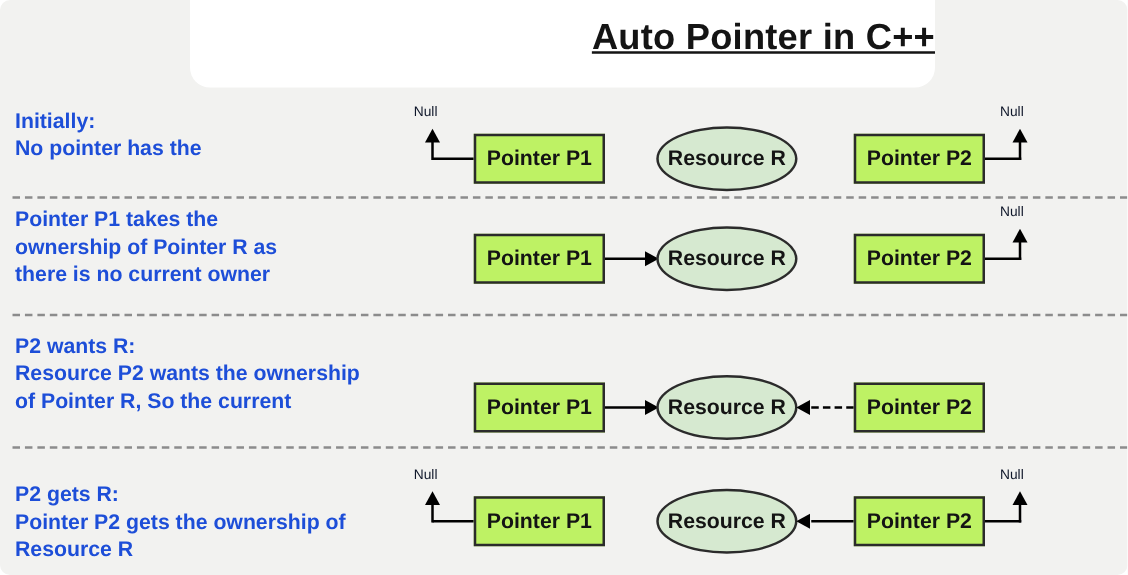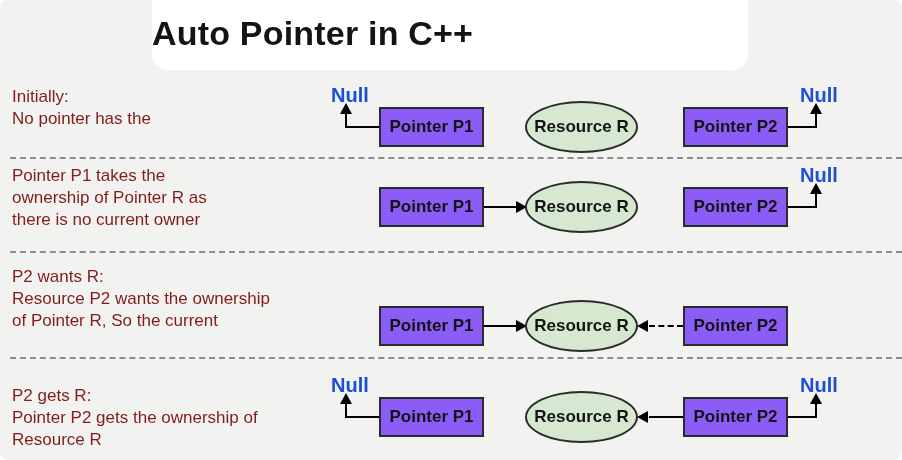--- a/index.html
+++ b/index.html
@@ -1,41 +1,41 @@
 <!DOCTYPE html>
 <html><head>
 <meta charset="utf-8">
 <style>
   html,body { margin:0; padding:0; background:#ffffff; font-family:"Liberation Sans", sans-serif; }
   .canvas { position:relative; width:902px; height:460px; background:#f2f2f0; border-radius:8px; overflow:hidden; }
 
   .title-card { position:absolute; left:152px; top:-16px; width:596px; height:86px;
                 background:#ffffff; border-radius:16px; }
-  .title-text { position:absolute; left:0; right:0; top:30px; text-align:left;
-                font-size:34px; font-weight:700; color:#141414; letter-spacing:0.2px; }
+  .title-text { position:absolute; left:0; right:0; top:30px; text-align:right;
+                font-size:29px; font-weight:700; color:#141414; letter-spacing:0.2px;text-decoration:underline; }
 
-  .desc { position:absolute; left:12px; font-size:17px; font-weight:400; color:#7f1d1d; line-height:22px; }
+  .desc { position:absolute; left:12px; font-size:17px; font-weight:700; color:#1d4ed8; line-height:22px; }
 
   .node-box { position:absolute; width:105px; height:40px; box-sizing:border-box;
-              background:#8b5cf6; border:2px solid #2b2b2b;
+              background:#bef264; border:2px solid #2b2b2b;
               display:flex; align-items:center; justify-content:center;
               font-size:17px; font-weight:700; color:#141414; white-space:nowrap; }
   .node-ellipse { position:absolute; width:113px; height:52px; box-sizing:border-box;
               background:#d6e9d0; border:2px solid #2b2b2b; border-radius:50%;
               display:flex; align-items:center; justify-content:center;
               font-size:17px; font-weight:700; color:#141414; white-space:nowrap; }
 
   .hl  { position:absolute; height:2.5px; background:#000; }
   .vl  { position:absolute; width:2.5px; background:#000; }
   .dhl { position:absolute; height:0; border-top:2.5px dashed #000; }
   .ah-up    { position:absolute; width:0; height:0; border-left:6px solid transparent; border-right:6px solid transparent; border-bottom:11px solid #000; }
   .ah-right { position:absolute; width:0; height:0; border-top:6px solid transparent; border-bottom:6px solid transparent; border-left:11px solid #000; }
   .ah-left  { position:absolute; width:0; height:0; border-top:6px solid transparent; border-bottom:6px solid transparent; border-right:11px solid #000; }
 
-  .null-label { position:absolute; font-size:20px; font-weight:700; color:#1d4ed8; }
+  .null-label { position:absolute; font-size:11px; font-weight:400; color:#0f172a; }
   .separator  { position:absolute; left:10px; width:892px; height:0; border-top:2px dashed #8c8c8c; }
 </style>
 </head>
 <body>
 
 <div class="canvas">
 
   <div class="title-card">
     <div class="title-text">Auto Pointer in C++</div>
   </div>

